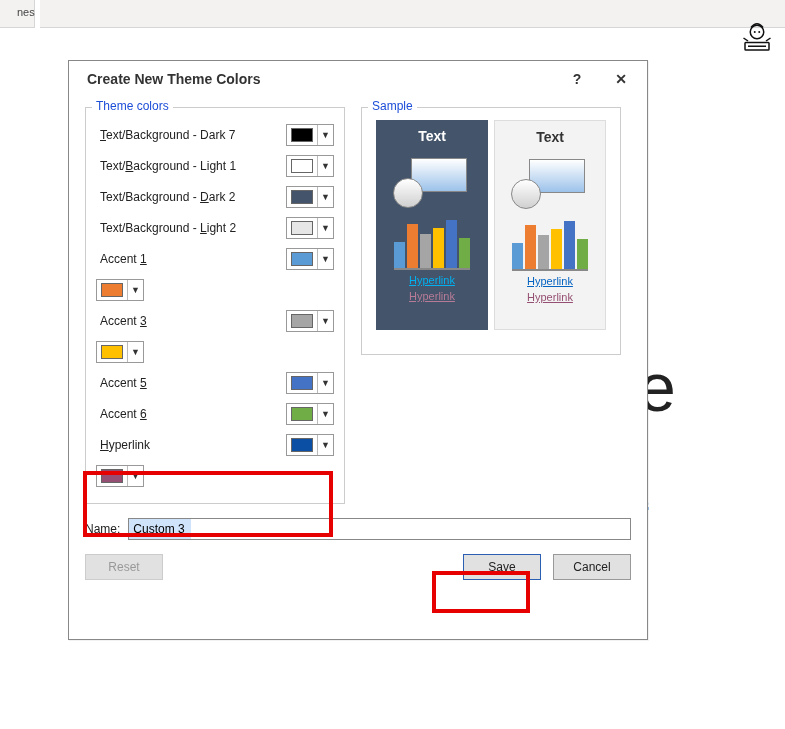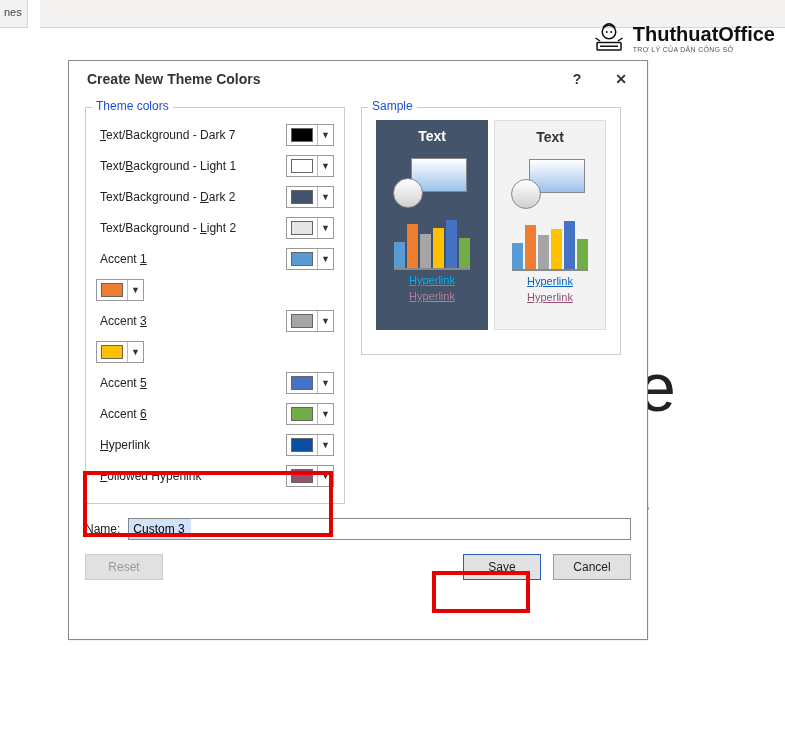--- a/index.html
+++ b/index.html
@@ -3,21 +3,21 @@
 <meta charset="utf-8">
 <style>
   * { box-sizing: border-box; font-family: "Segoe UI", Arial, sans-serif; }
   body {
     margin: 0; padding: 0; background: #fff; width: 785px; height: 729px;
     position: relative; overflow: hidden;
   }
   .ribbon-edge {
     position: absolute; top: 0; left: 0; width: 28px; height: 28px;
     background: #f3f2f1; border-right: 1px solid #d6d6d6; border-bottom: 1px solid #d6d6d6;
-    font-size: 11px; color: #444; padding: 6px 4px;
+    font-size: 11px; color: #444; padding: 6px 17px;
   }
   .ribbon-strip {
     position: absolute; top: 0; left: 40px; right: 0; height: 28px;
     background: #f3f2f1; border-bottom: 1px solid #d6d6d6;
   }
   .bg-doc {
     position: absolute; top: 28px; left: 0; right: 0; bottom: 0;
     background: #fff;
   }
   .bg-text {
@@ -120,24 +120,20 @@
   <svg viewBox="0 0 48 48">
     <rect x="8" y="30" width="32" height="10" rx="1" fill="none" stroke="#111" stroke-width="2"></rect>
     <rect x="12" y="34" width="24" height="2" fill="#111"></rect>
     <circle cx="24" cy="16" r="9" fill="none" stroke="#111" stroke-width="2"></circle>
     <circle cx="21" cy="16" r="1.3" fill="#111"></circle>
       <circle cx="27" cy="16" r="1.3" fill="#111"></circle>
     <path d="M16 10 q8 -10 16 0" fill="none" stroke="#111" stroke-width="2"></path>
     <line x1="6" y1="24" x2="12" y2="28" stroke="#111" stroke-width="2"></line>
     <line x1="42" y1="24" x2="36" y2="28" stroke="#111" stroke-width="2"></line>
   </svg>
-  <div>
-    <span>ThuthuatOffice</span>
-    <small>TRỢ LÝ CỦA DÂN CÔNG SỞ</small>
-  </div>
 </div>
 
 <div class="dialog">
   <div class="titlebar">
     <div class="title">Create New Theme Colors</div>
     <div class="btn">?</div>
     <div class="btn">✕</div>
   </div>
 
   <div class="content">
@@ -213,21 +209,20 @@
             </span>
           </div>
           <div class="color-row">
             <span class="lbl"><span></span><span class="underline">H</span><span>yperlink</span></span>
             <span class="swatch-btn">
               <span class="sw" style="background:#0b4fa4"></span>
               <span class="arrow">▼</span>
             </span>
           </div>
           <div class="color-row">
-            <span class="lbl"><span></span><span class="underline">F</span><span>ollowed Hyperlink</span></span>
             <span class="swatch-btn">
               <span class="sw" style="background:#954f72"></span>
               <span class="arrow">▼</span>
             </span>
           </div>
         </div>
     </div>
 
     <div class="fieldset sample">
       <div class="legend">Sample</div>

